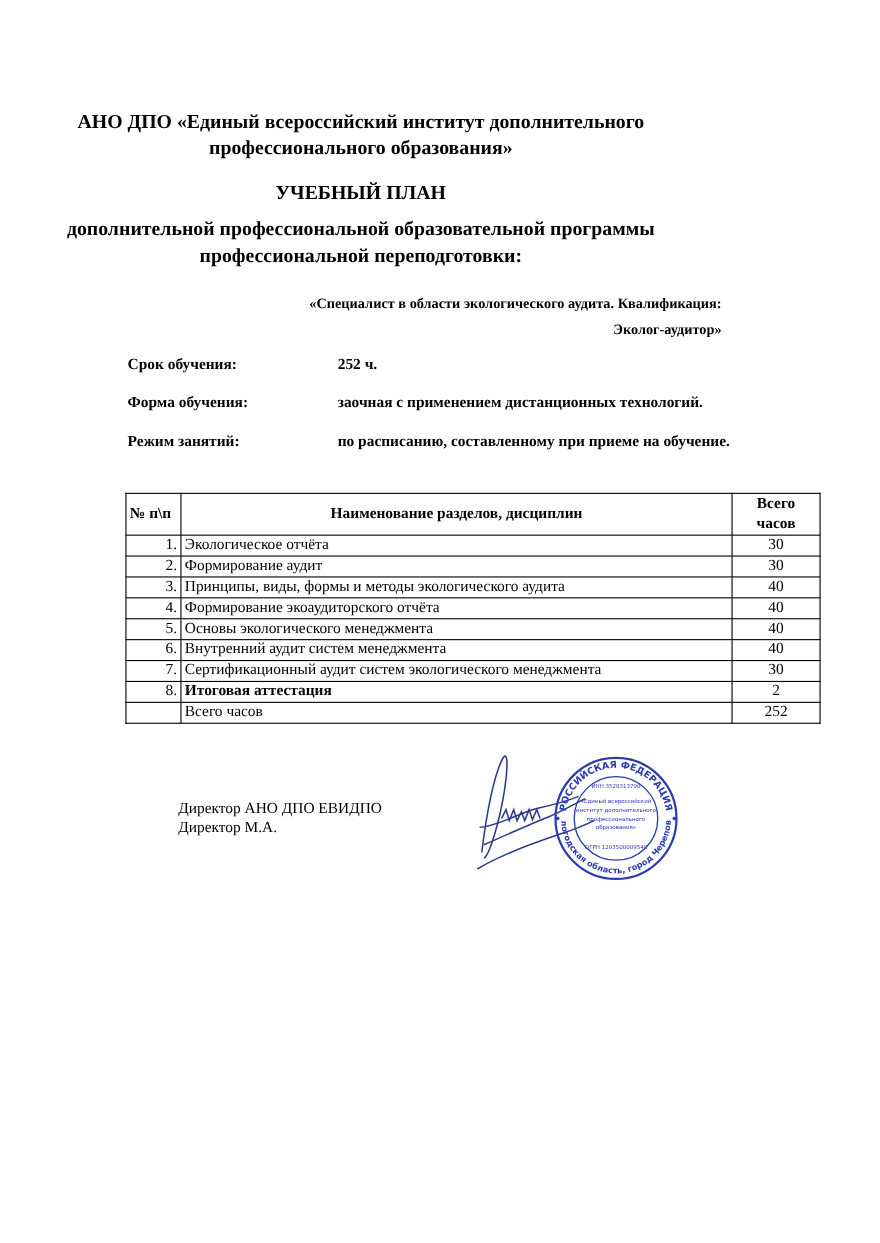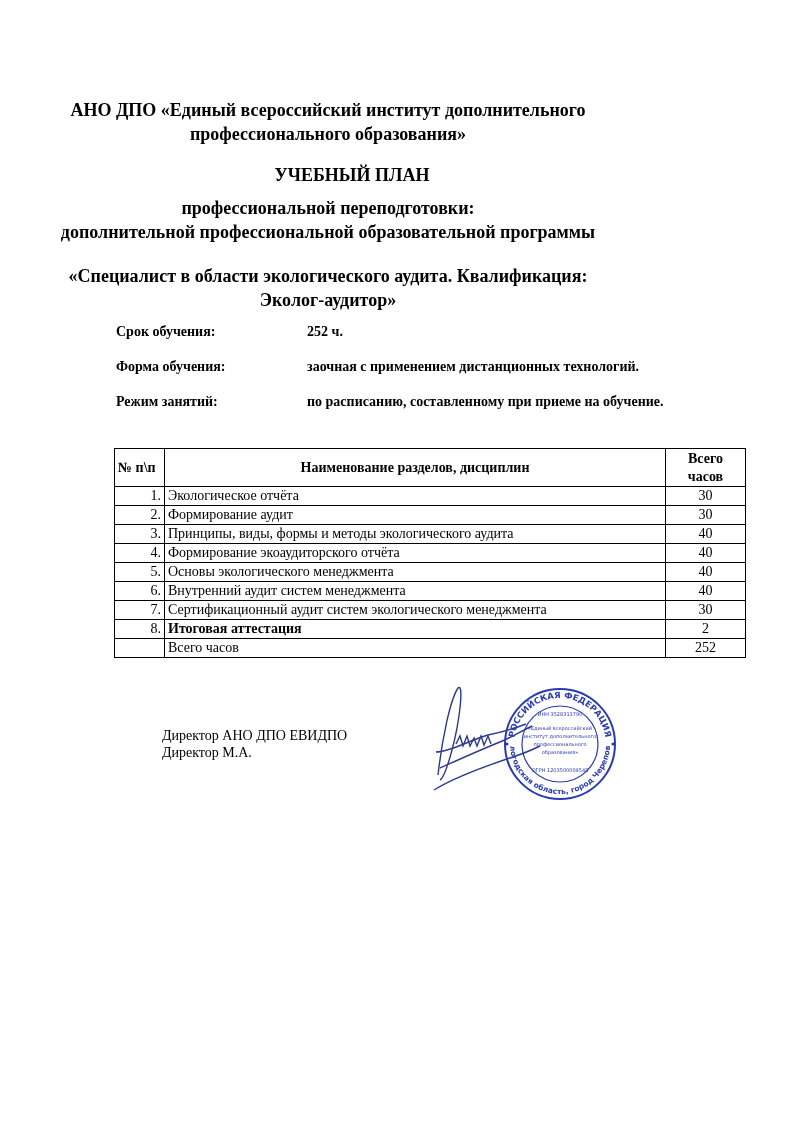--- a/index.html
+++ b/index.html
@@ -1,22 +1,22 @@
 <!DOCTYPE html>
 <html><head>
 <meta charset="utf-8">
 <style>
   html, body { margin: 0; padding: 0; background: #ffffff; }
   body { width: 800px; height: 1130px; position: relative; overflow: hidden;
          font-family: "Liberation Serif", "DejaVu Serif", serif; color: #000; }
   .center { position: absolute; left: 0; width: 656px; text-align: center; font-weight: bold; }
   .h-org { top: 98px; font-size: 18px; line-height: 24px; }
-  .h-plan { top: 164px; font-size: 18px; line-height: 22px; padding-left: 24px; }
+  .h-plan { top: 164px; font-size: 18px; line-height: 22px; }
   .h-sub { top: 196px; font-size: 18px; line-height: 24px; }
-  .h-prog { top: 264px; font-size: 18px; line-height: 24px; }
+  .h-prog { top: 264px; font-size: 13px; line-height: 24px; text-align: right; }
   .info { position: absolute; left: 116px; font-size: 14px; font-weight: bold; line-height: 18px; }
   .info .lbl { position: absolute; left: 0; white-space: nowrap; }
   .info .val { position: absolute; left: 143px; white-space: nowrap; margin-left: 48px; }
   .i1 { top: 323px; } .i2 { top: 358px; } .i3 { top: 393px; }
   table.plan { position: absolute; left: 114px; top: 448px; border-collapse: collapse;
                font-size: 14px; padding-left: 46px; }
   table.plan td, table.plan th { border: 1.3px solid #000; padding: 0 3px; line-height: 18px; height: 18px; }
   table.plan th { font-weight: bold; height: 37px; }
   .c1 { width: 43px; text-align: right; }
   .c2 { width: 494px; text-align: left; }
@@ -29,22 +29,22 @@
 </style>
 </head>
 <body>
 
 <div class="center h-org">
   <div>АНО ДПО «Единый всероссийский институт дополнительного</div>
   <div>профессионального образования»</div>
 </div>
 <div class="center h-plan">УЧЕБНЫЙ ПЛАН</div>
 <div class="center h-sub">
+  <div>дополнительной профессиональной образовательной программы</div>
   <div>профессиональной переподготовки:</div>
-  <div>дополнительной профессиональной образовательной программы</div>
 </div>
 <div class="center h-prog">
   <div>«Специалист в области экологического аудита. Квалификация:</div>
   <div>Эколог-аудитор»</div>
 </div>
 
 <div class="info i1">
   <span class="lbl">Срок обучения:</span>
   <span class="val">252 ч.</span>
 </div>

